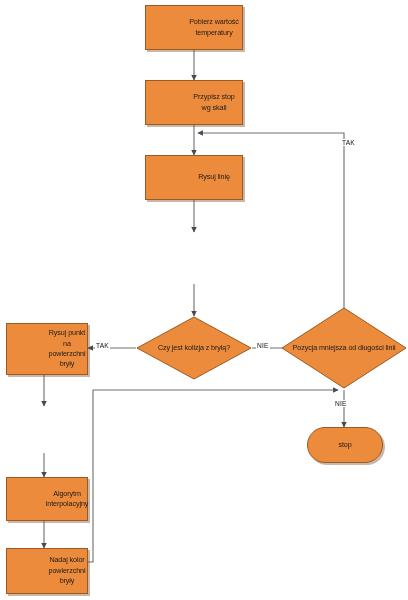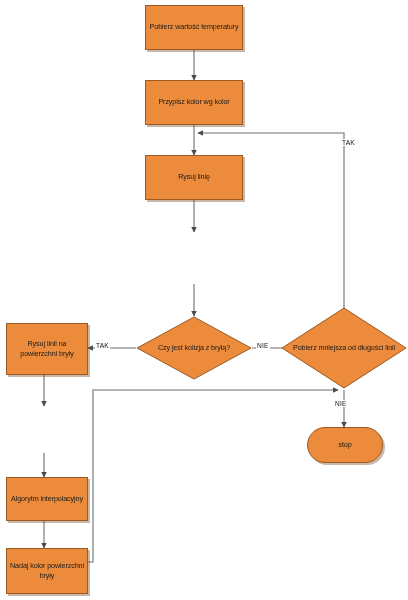--- a/index.html
+++ b/index.html
@@ -41,20 +41,21 @@
     z-index: 3;
   }
   .proc {
     background: #ED8B3C;
     border: 1px solid #9B5A22;
     box-shadow: 2px 2px 0 0 rgba(120,78,40,0.40);
   }
   .proc .lbl {
     padding: 0 3px;
     display: block;
+    margin-left: 40px;
   }
   .terminator {
     background: #ED8B3C;
     border: 1px solid #9B5A22;
     border-radius: 22px;
     box-shadow: 2px 2px 0 0 rgba(120,78,40,0.40);
   }
   .diamond-wrap {
     position: absolute;
     z-index: 3;
@@ -130,21 +131,21 @@
 
       <path d="M 344 390 L 344 427"></path>
     </g>
   </svg>
 
   <div class="node proc" style="left:145px; top:5px; width:98px; height:45px;">
     <span class="lbl">Pobierz wartość temperatury</span>
   </div>
 
   <div class="node proc" style="left:145px; top:80px; width:98px; height:45px;">
-    <span class="lbl">Przypisz kolor wg kolor</span>
+    <span class="lbl">Przypisz stop wg skali</span>
   </div>
 
   <div class="node proc" style="left:145px; top:155px; width:98px; height:45px;">
     <span class="lbl">Rysuj linię</span>
   </div>
 
 
   <div class="diamond-wrap" style="left:136px; top:316px; width:116px; height:64px;">
     <svg width="116" height="64" viewBox="0 0 116 64">
       <polygon points="58,1 115,32 58,63 1,32" fill="#ED8B3C" stroke="#9B5A22" stroke-width="1"></polygon>
@@ -152,26 +153,26 @@
     <div class="diamond-label">
       <span>Czy jest kolizja z bryłą?</span>
     </div>
   </div>
 
   <div class="diamond-wrap" style="left:281px; top:307px; width:126px; height:82px;">
     <svg width="126" height="82" viewBox="0 0 126 82">
       <polygon points="63,1 125,41 63,81 1,41" fill="#ED8B3C" stroke="#9B5A22" stroke-width="1"></polygon>
     </svg>
     <div class="diamond-label">
-      <span>Pobierz mniejsza od długości linii</span>
+      <span>Pozycja mniejsza od długości linii</span>
     </div>
   </div>
 
   <div class="node proc" style="left:6px; top:323px; width:82px; height:52px;">
-    <span class="lbl">Rysuj linii na powierzchni bryły</span>
+    <span class="lbl">Rysuj punkt na powierzchni bryły</span>
   </div>
 
 
   <div class="node proc" style="left:6px; top:477px; width:82px; height:44px;">
     <span class="lbl">Algorytm interpolacyjny</span>
   </div>
 
   <div class="node proc" style="left:6px; top:548px; width:82px; height:46px;">
     <span class="lbl">Nadaj kolor powierzchni bryły</span>
   </div>

